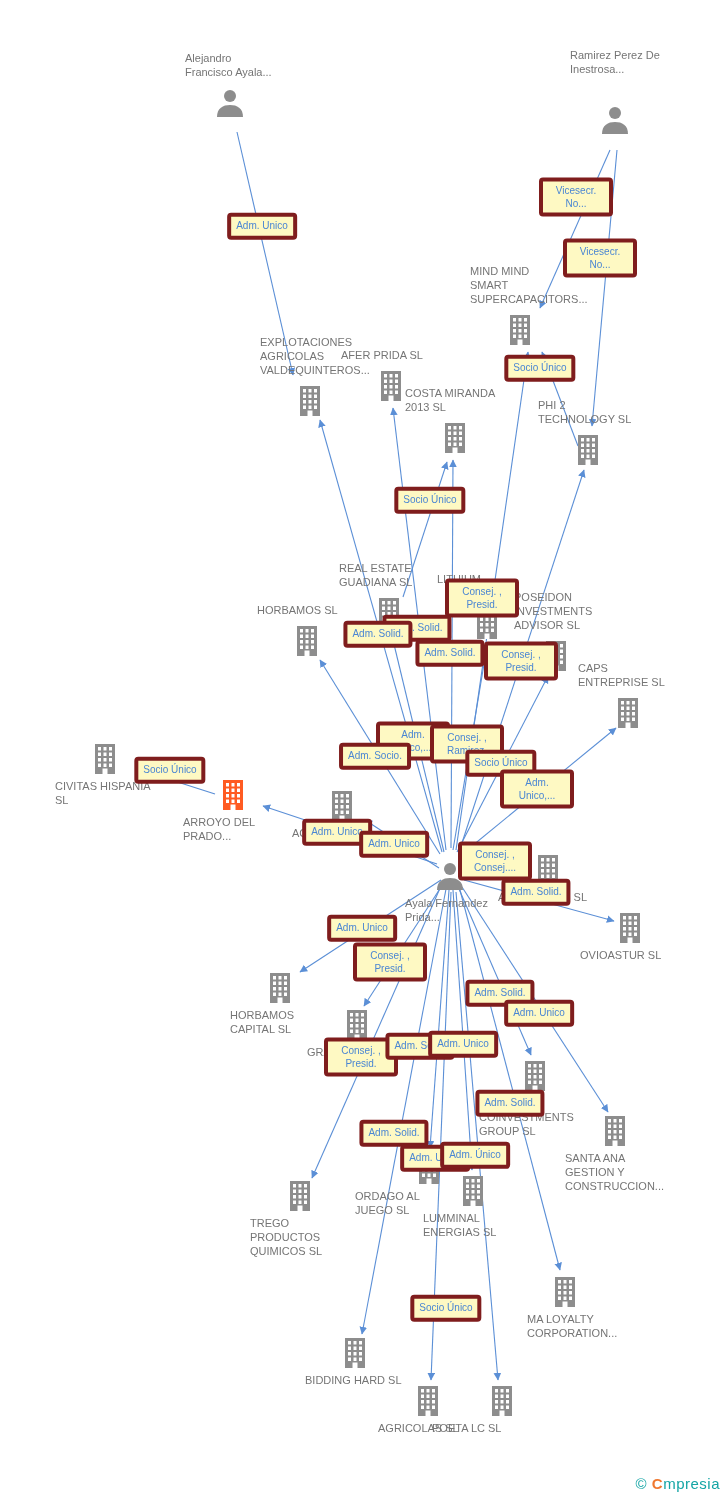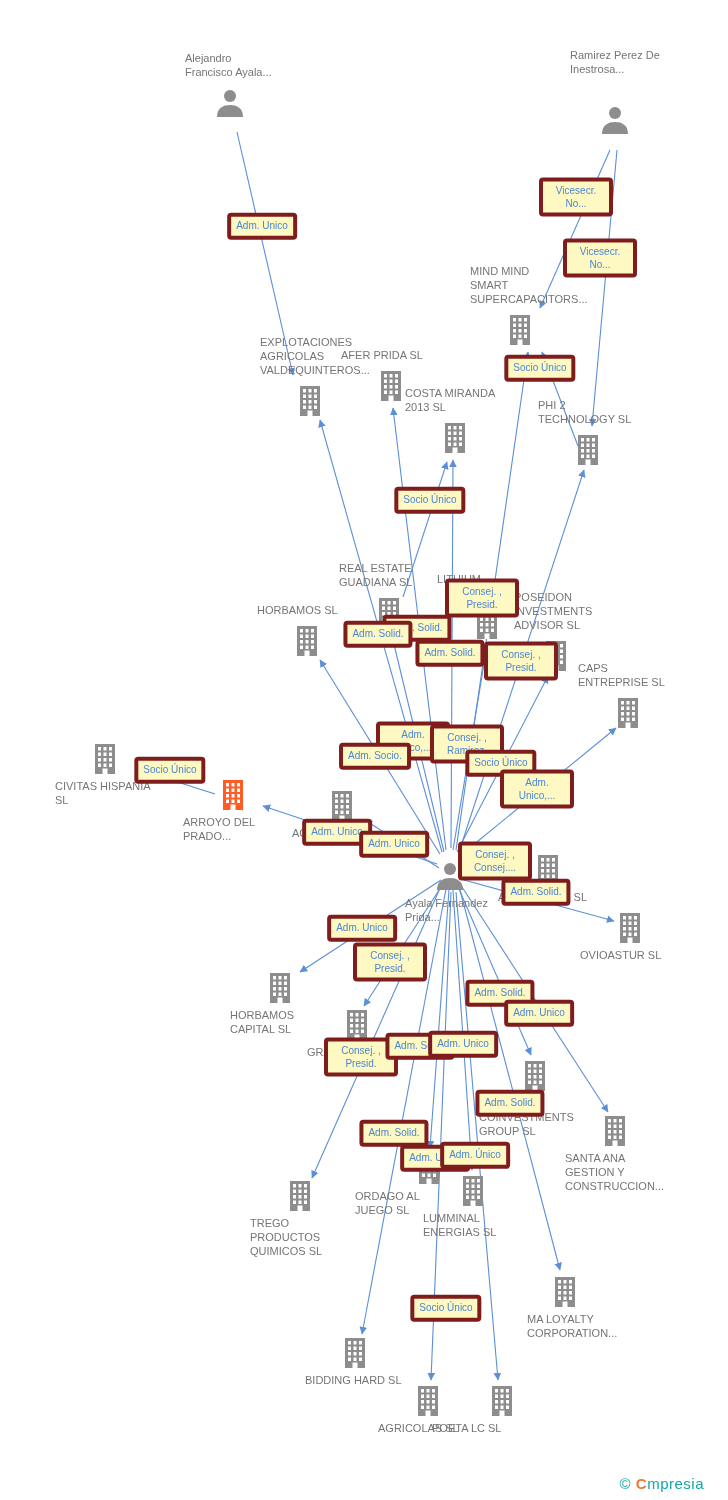--- a/index.html
+++ b/index.html
@@ -17,21 +17,21 @@
   .icon{position:absolute;z-index:3;width:36px;height:36px;color:#8d8d8d;cursor:pointer;}
   .person-icon{width:32px;height:32px;}
   .icon.highlight{color:#ff5b22;}
   .badge{
     position:absolute;z-index:4;transform:translate(-50%,-50%);
     background:#fef9c3;border:4px solid #7f1d1d;border-radius:4px;
     color:#4a86d3;font-size:10px;line-height:1.25;text-align:center;
     padding:3px 5px;max-width:56px;cursor:pointer;
   }
   #footer-logo{
-    position:absolute;right:24px;bottom:8px;z-index:5;font-size:15px;
+    position:absolute;right:8px;bottom:8px;z-index:5;font-size:15px;
     color:#14a5a5;cursor:pointer;letter-spacing:0.5px;
   }
   #footer-logo .accent{color:#f07830;font-weight:bold;}
 </style>
 </head>
 <body>
 
 <div id="canvas">
   <svg id="edges" width="728" height="1500">
     <defs>

